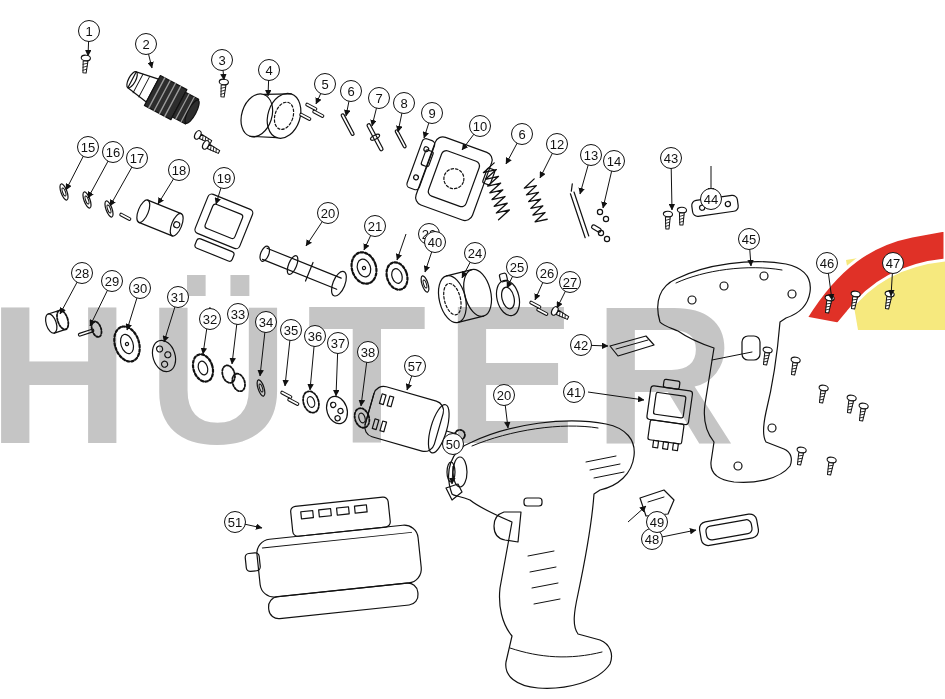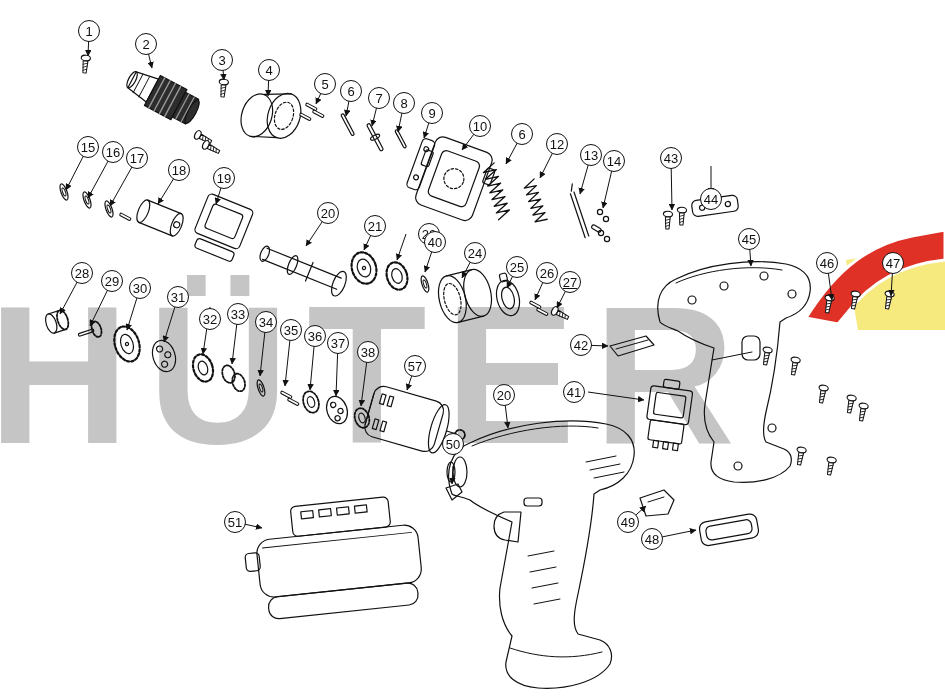--- a/index.html
+++ b/index.html
@@ -421,17 +421,17 @@
       <div class="callout" style="left: 404px; top: 355px;">57</div>
       <div class="callout" style="left: 493px; top: 384px;">20</div>
       <div class="callout" style="left: 563px; top: 381px;">41</div>
       <div class="callout" style="left: 570px; top: 334px;">42</div>
       <div class="callout" style="left: 660px; top: 147px;">43</div>
       <div class="callout" style="left: 700px; top: 155px; margin-top: 33px;">44</div>
       <div class="callout" style="left: 738px; top: 228px;">45</div>
       <div class="callout" style="left: 816px; top: 252px;">46</div>
       <div class="callout" style="left: 882px; top: 252px;">47</div>
       <div class="callout" style="left: 641px; top: 528px;">48</div>
-      <div class="callout" style="left: 617px; top: 511px;">49</div>
+      <div class="callout" style="left: 646px; top: 511px;">49</div>
       <div class="callout" style="left: 442px; top: 433px;">50</div>
       <div class="callout" style="left: 224px; top: 511px;">51</div>
     </div>
 </div>
 
 </body></html>

